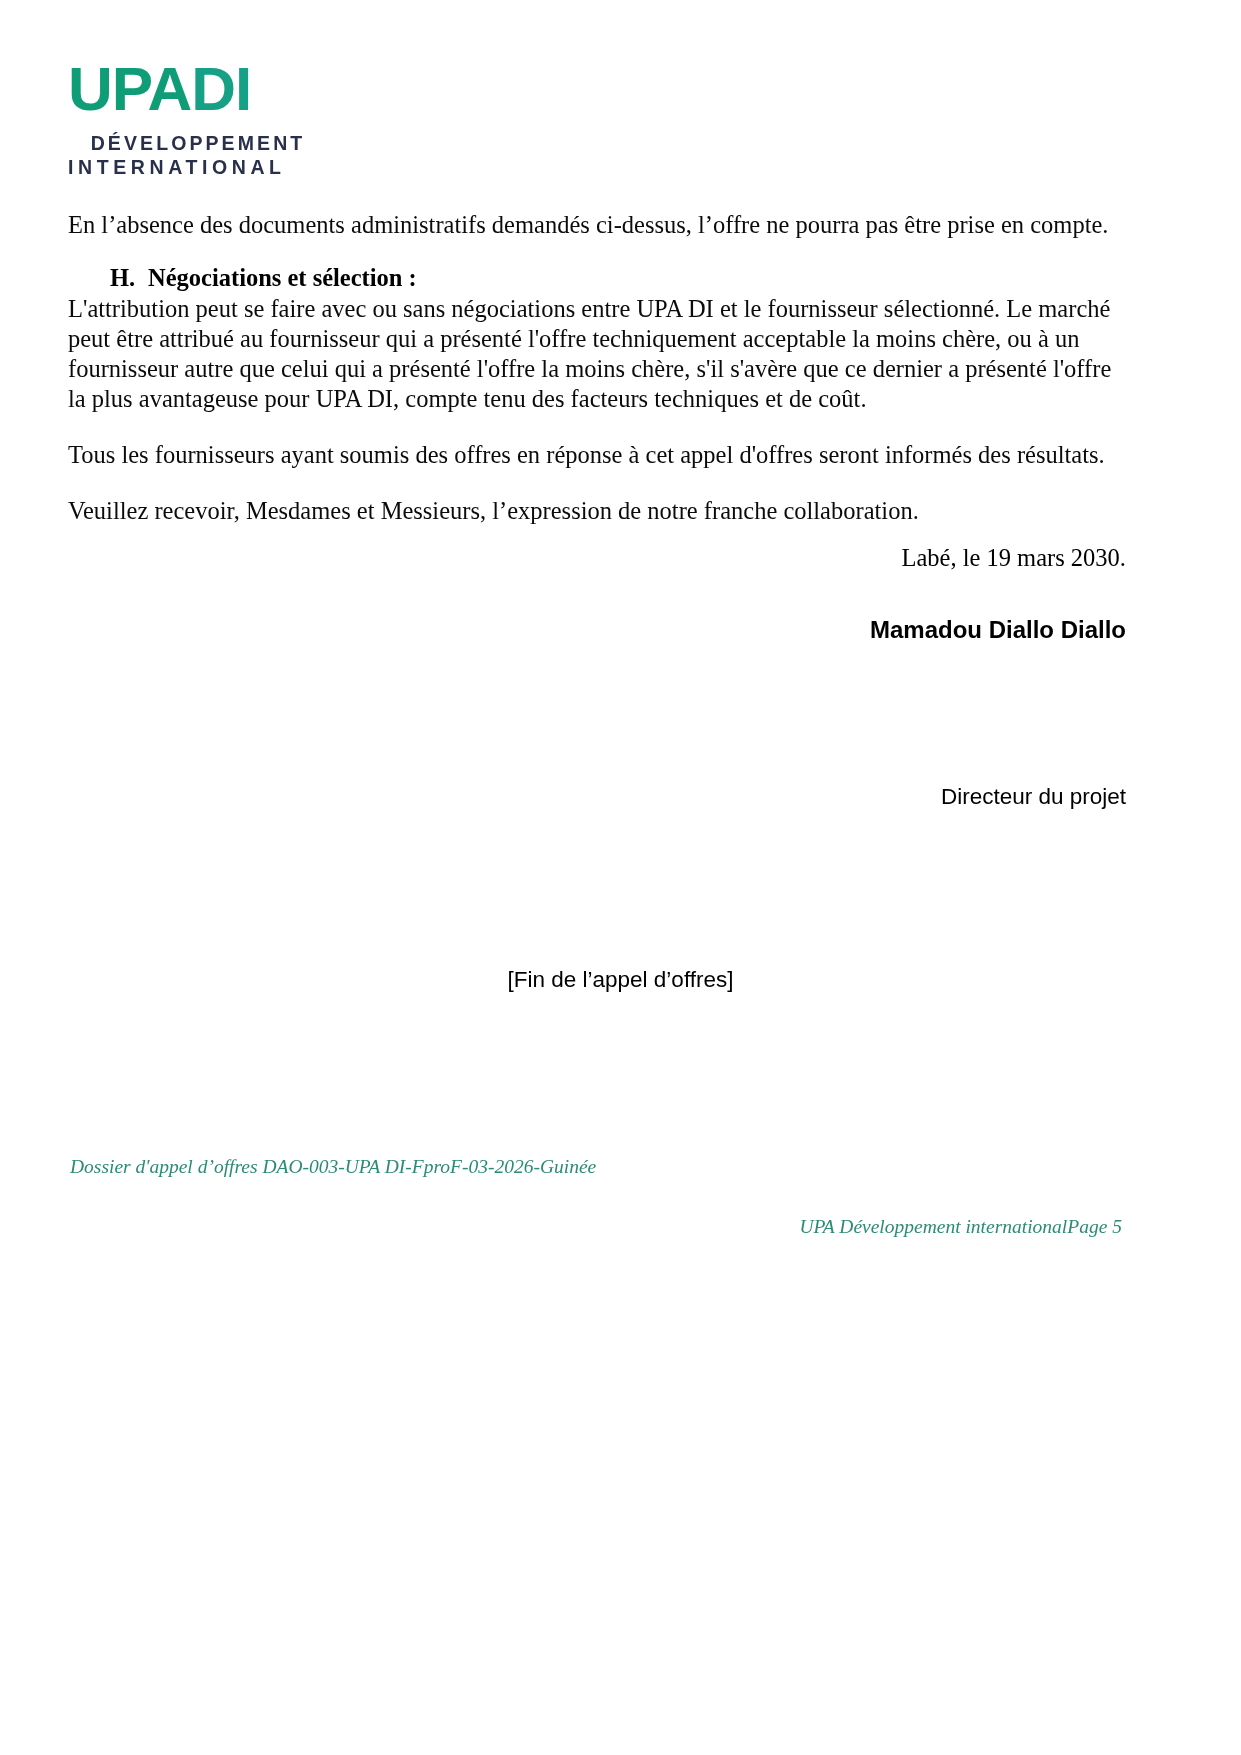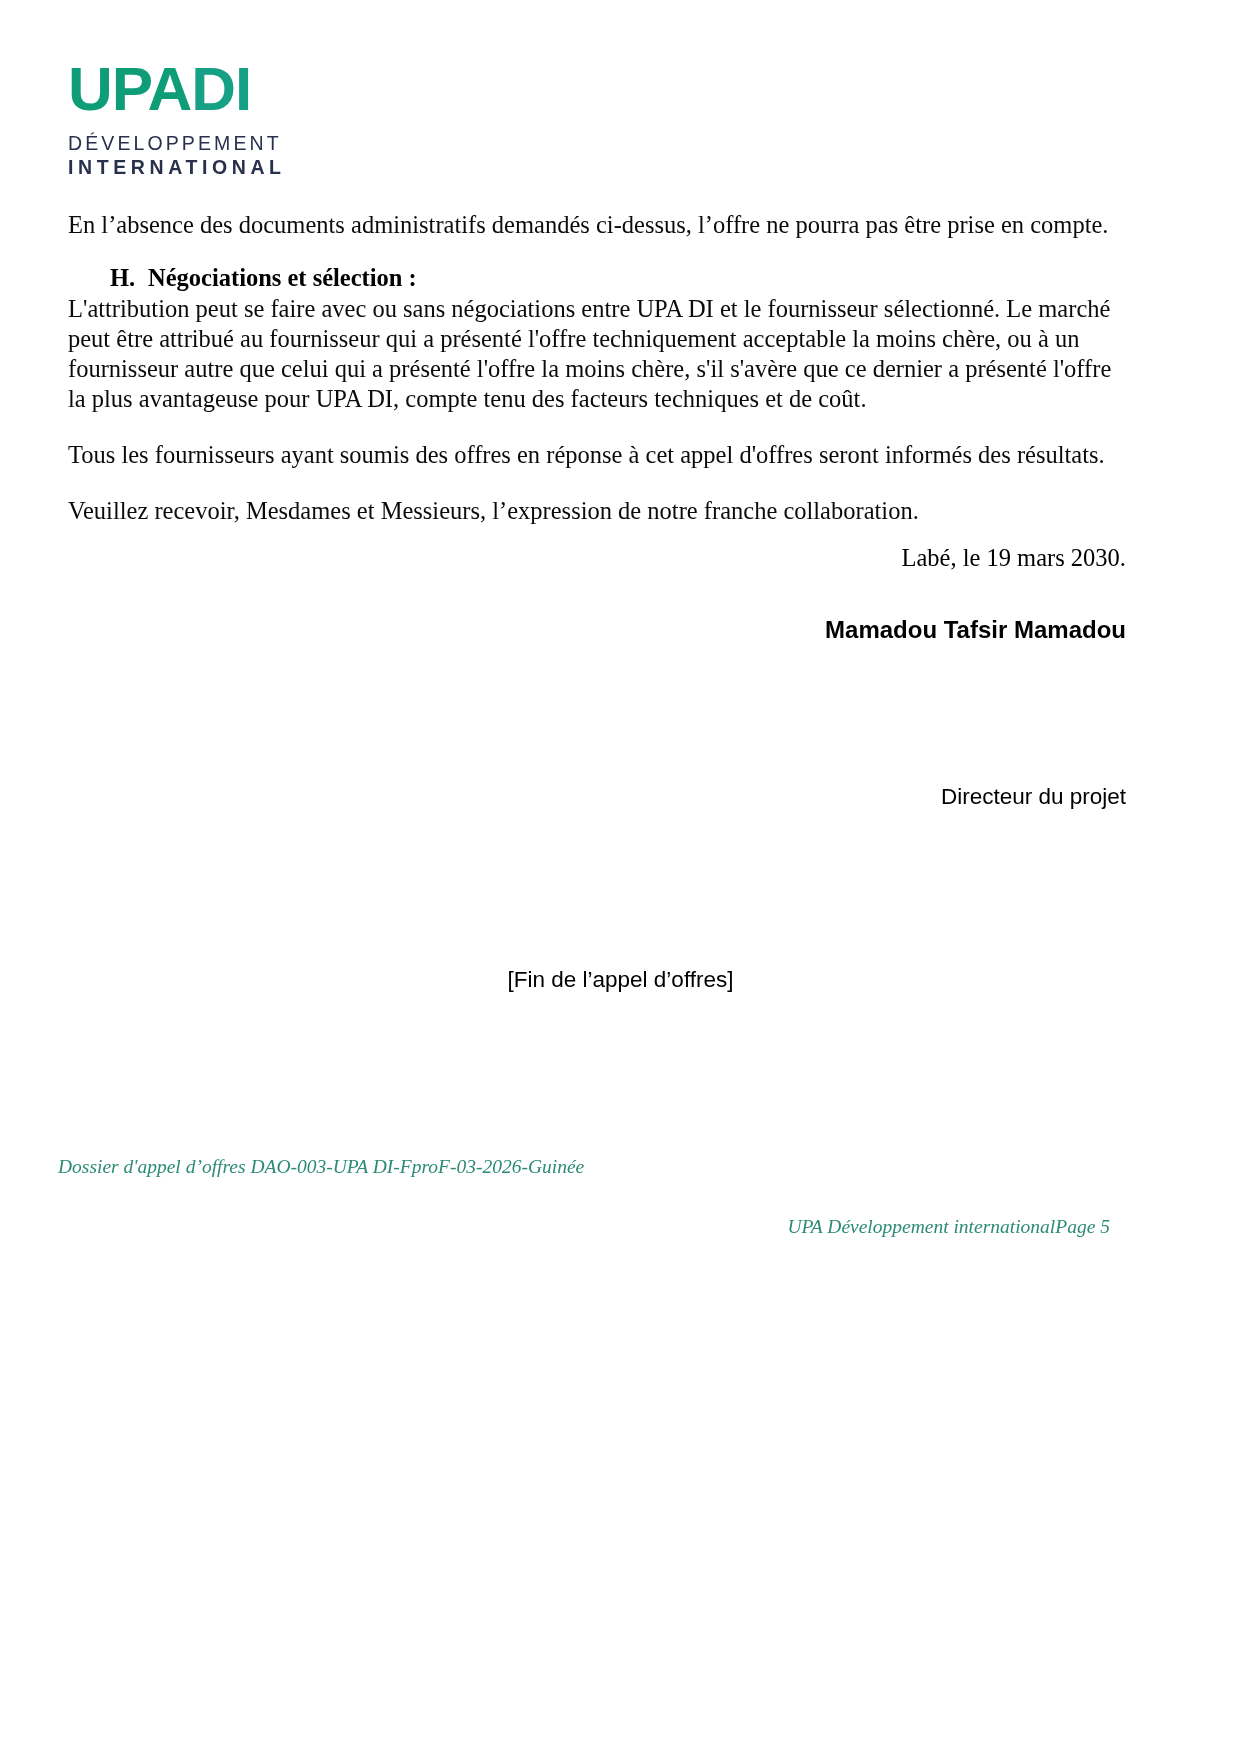--- a/index.html
+++ b/index.html
@@ -35,27 +35,28 @@
     font-weight: bold;
     font-size: 62px;
     line-height: 62px;
     letter-spacing: -1px;
     white-space: nowrap;
   }
   .logo-upa { color: #0f9d77; }
   .logo-di  { color: #16a085; }
   .logo-sub {
     font-family: "Liberation Sans", "DejaVu Sans", sans-serif;
-    font-weight: normal;
+    font-weight: bold;
     font-size: 19.5px;
     line-height: 24px;
     letter-spacing: 3.1px;
     color: #28304b;
     margin-top: 11px;
     white-space: nowrap;
+    text-align: center;
   }
   .logo-sub2 {
     font-family: "Liberation Sans", "DejaVu Sans", sans-serif;
     font-weight: bold;
     font-size: 19.5px;
     line-height: 24px;
     letter-spacing: 4.6px;
     color: #28304b;
     white-space: nowrap;
   }
@@ -139,21 +140,21 @@
     text-align: center;
     font-family: "Liberation Sans", "DejaVu Sans", sans-serif;
     font-size: 22.5px;
     line-height: 30px;
     color: #000;
   }
 
   
   .footer {
     position: absolute;
-    left: 52px;
+    left: 64px;
     bottom: 86px;
     width: 1058px;
     font-family: "Liberation Serif", "DejaVu Serif", serif;
     font-style: italic;
     font-size: 19.5px;
     line-height: 26px;
     color: #2c8b74;
   }
   .footer-row {
     display: flex;
@@ -191,21 +192,21 @@
     <div class="spacer-md"></div>
 
     <p class="body">Tous les fournisseurs ayant soumis des offres en réponse à cet appel d'offres seront informés des résultats.</p>
 
     <div class="spacer-md"></div>
 
     <p class="body">Veuillez recevoir, Mesdames et Messieurs, l’expression de notre franche collaboration.</p>
   </div>
 
   <div class="place-date">Labé, le 19 mars 2030.</div>
-  <div class="signer-name">Mamadou Tafsir Mamadou</div>
+  <div class="signer-name">Mamadou Diallo Diallo</div>
   <div class="signer-title">Directeur du projet</div>
 
   <div class="end-marker">[Fin de l’appel d’offres]</div>
 
   <div class="footer">
     <div class="footer-line1">Dossier d'appel d’offres DAO-003-UPA DI-FproF-03-2026-Guinée</div>
     <div class="footer-row">
       <div class="footer-left">UPA Développement international</div>
       <div class="footer-right">Page 5</div>
     </div>

